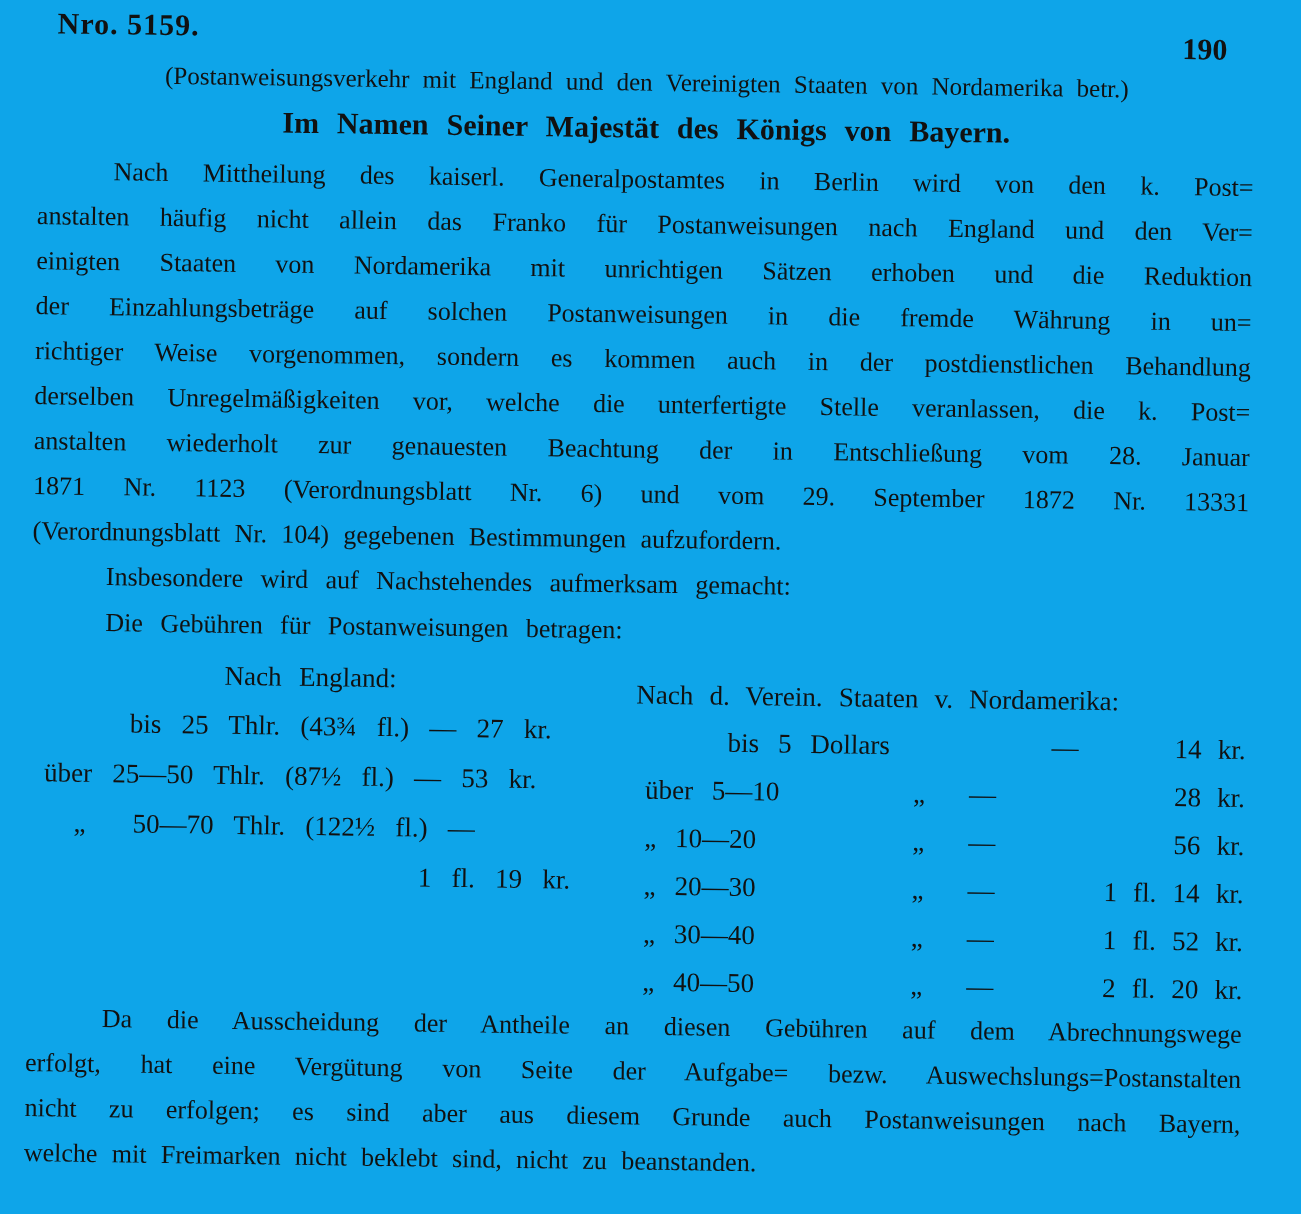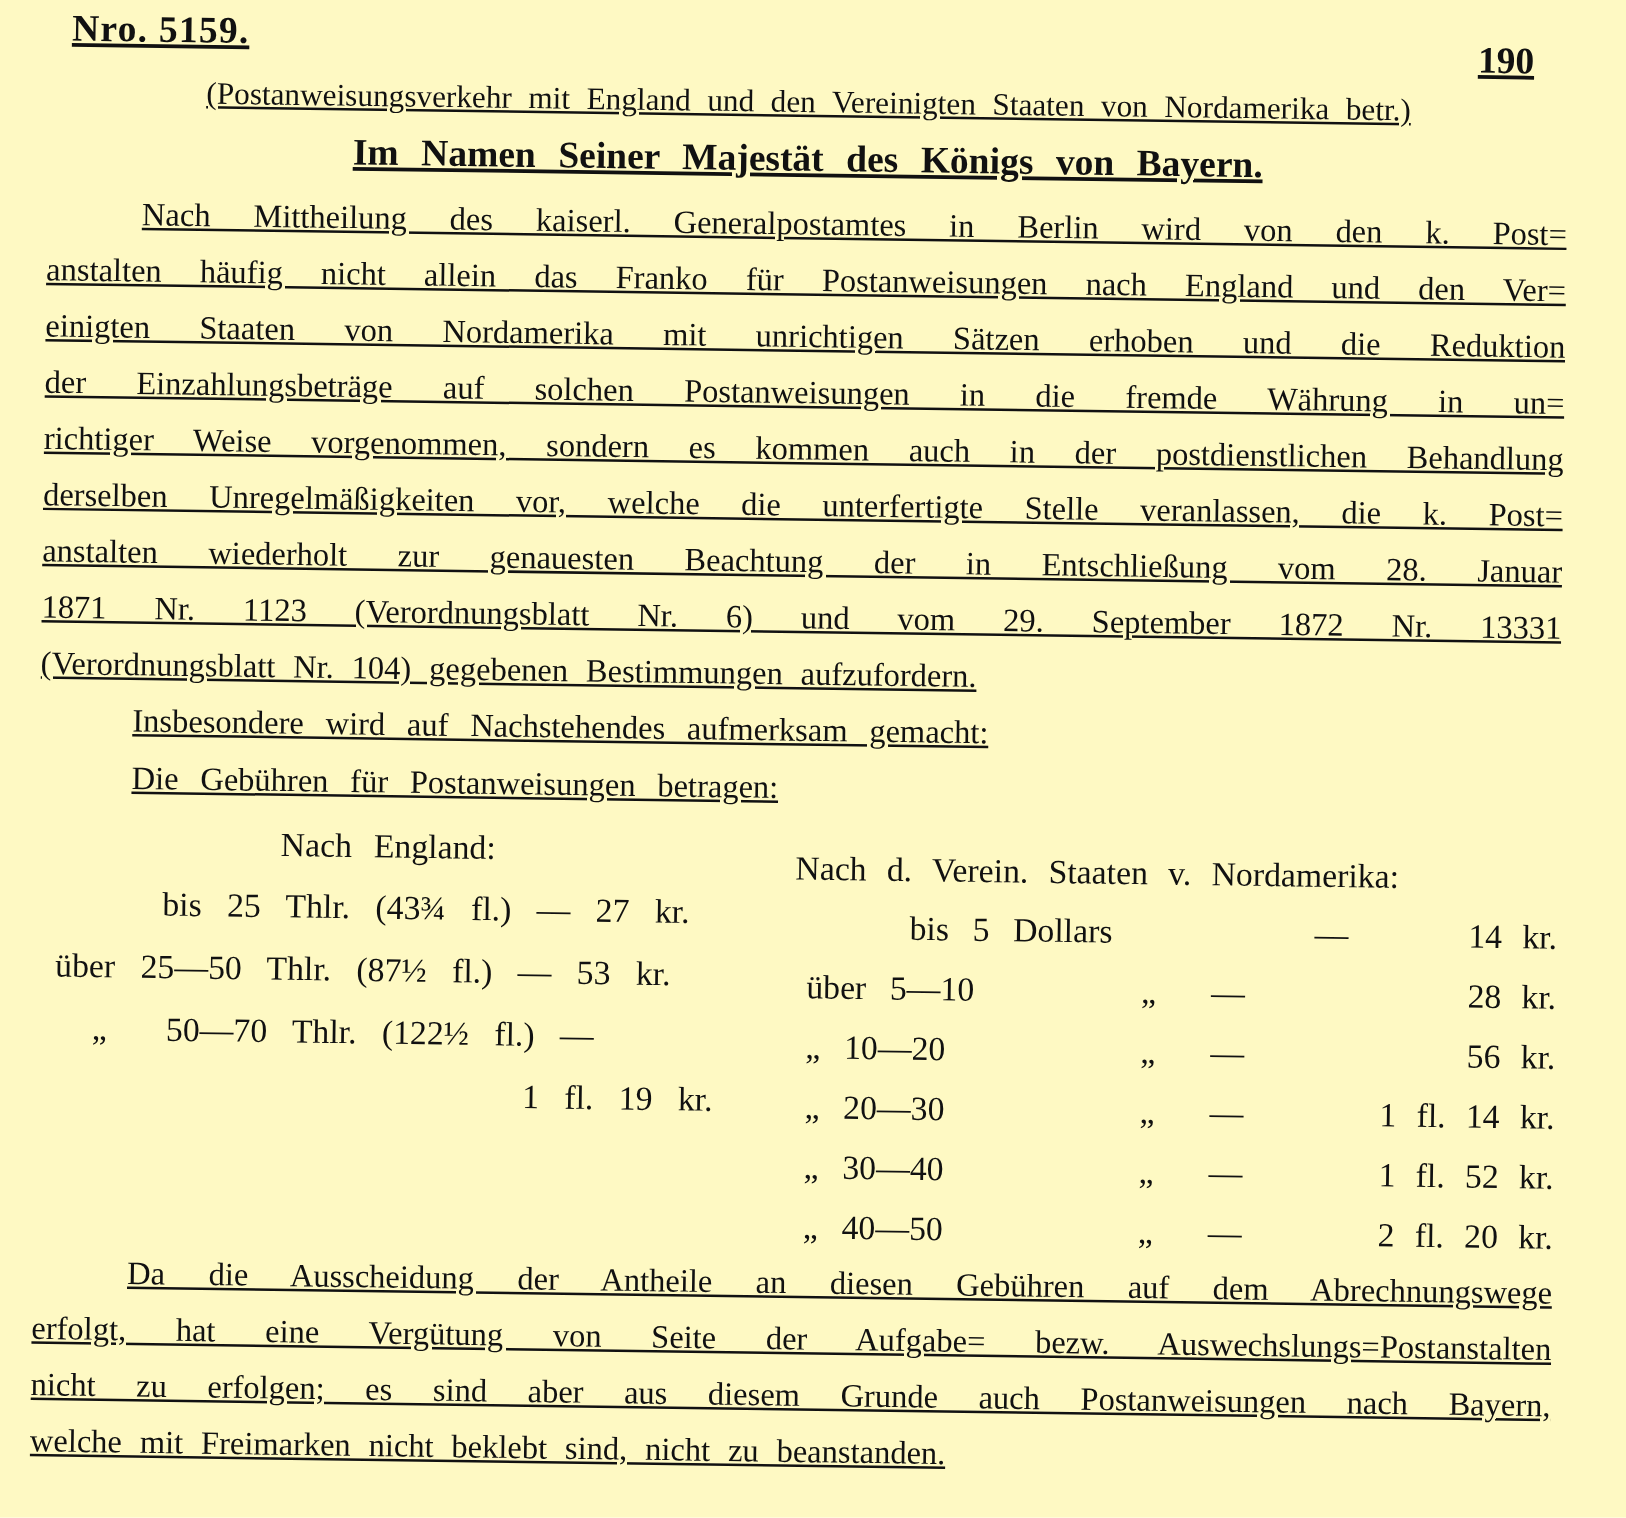--- a/index.html
+++ b/index.html
@@ -1,20 +1,20 @@
 <!DOCTYPE html>
 <html lang="de"><head>
 <meta charset="utf-8">
 <style>
   html,body{margin:0;padding:0;}
   body{
     width:1301px;height:1214px;overflow:hidden;background:#ffffff;
     font-family:"Liberation Serif","DejaVu Serif",serif;color:#111;
   }
-  .page{position:relative;width:1301px;height:1214px;background:#fef9c3;text-decoration:underline;}
+  .page{position:relative;width:1301px;height:1214px;background:#0ea5e9;}
   .skew{transform:rotate(0.8deg);transform-origin:30px 0;padding:6px 45px 0 40px;}
   .header-row{display:flex;justify-content:space-between;align-items:flex-start;}
   .doc-number{font-size:30px;font-weight:bold;letter-spacing:1px;padding-left:18px;}
   .page-number{font-size:30px;font-weight:bold;margin-top:10px;padding-right:28px;}
   .subject{font-size:25px;text-align:center;margin-top:10px;word-spacing:0.28em;white-space:nowrap;}
   .title{font-size:30px;font-weight:bold;text-align:center;margin-top:14px;word-spacing:0.35em;}
   .para{margin-top:12px;}
   .jline{font-size:26px;line-height:45px;text-align:justify;text-align-last:justify;overflow:hidden;white-space:normal;}
   .jline.first{text-indent:76px;}
   .jline.last{text-align:left;text-align-last:left;word-spacing:0.3em;}

